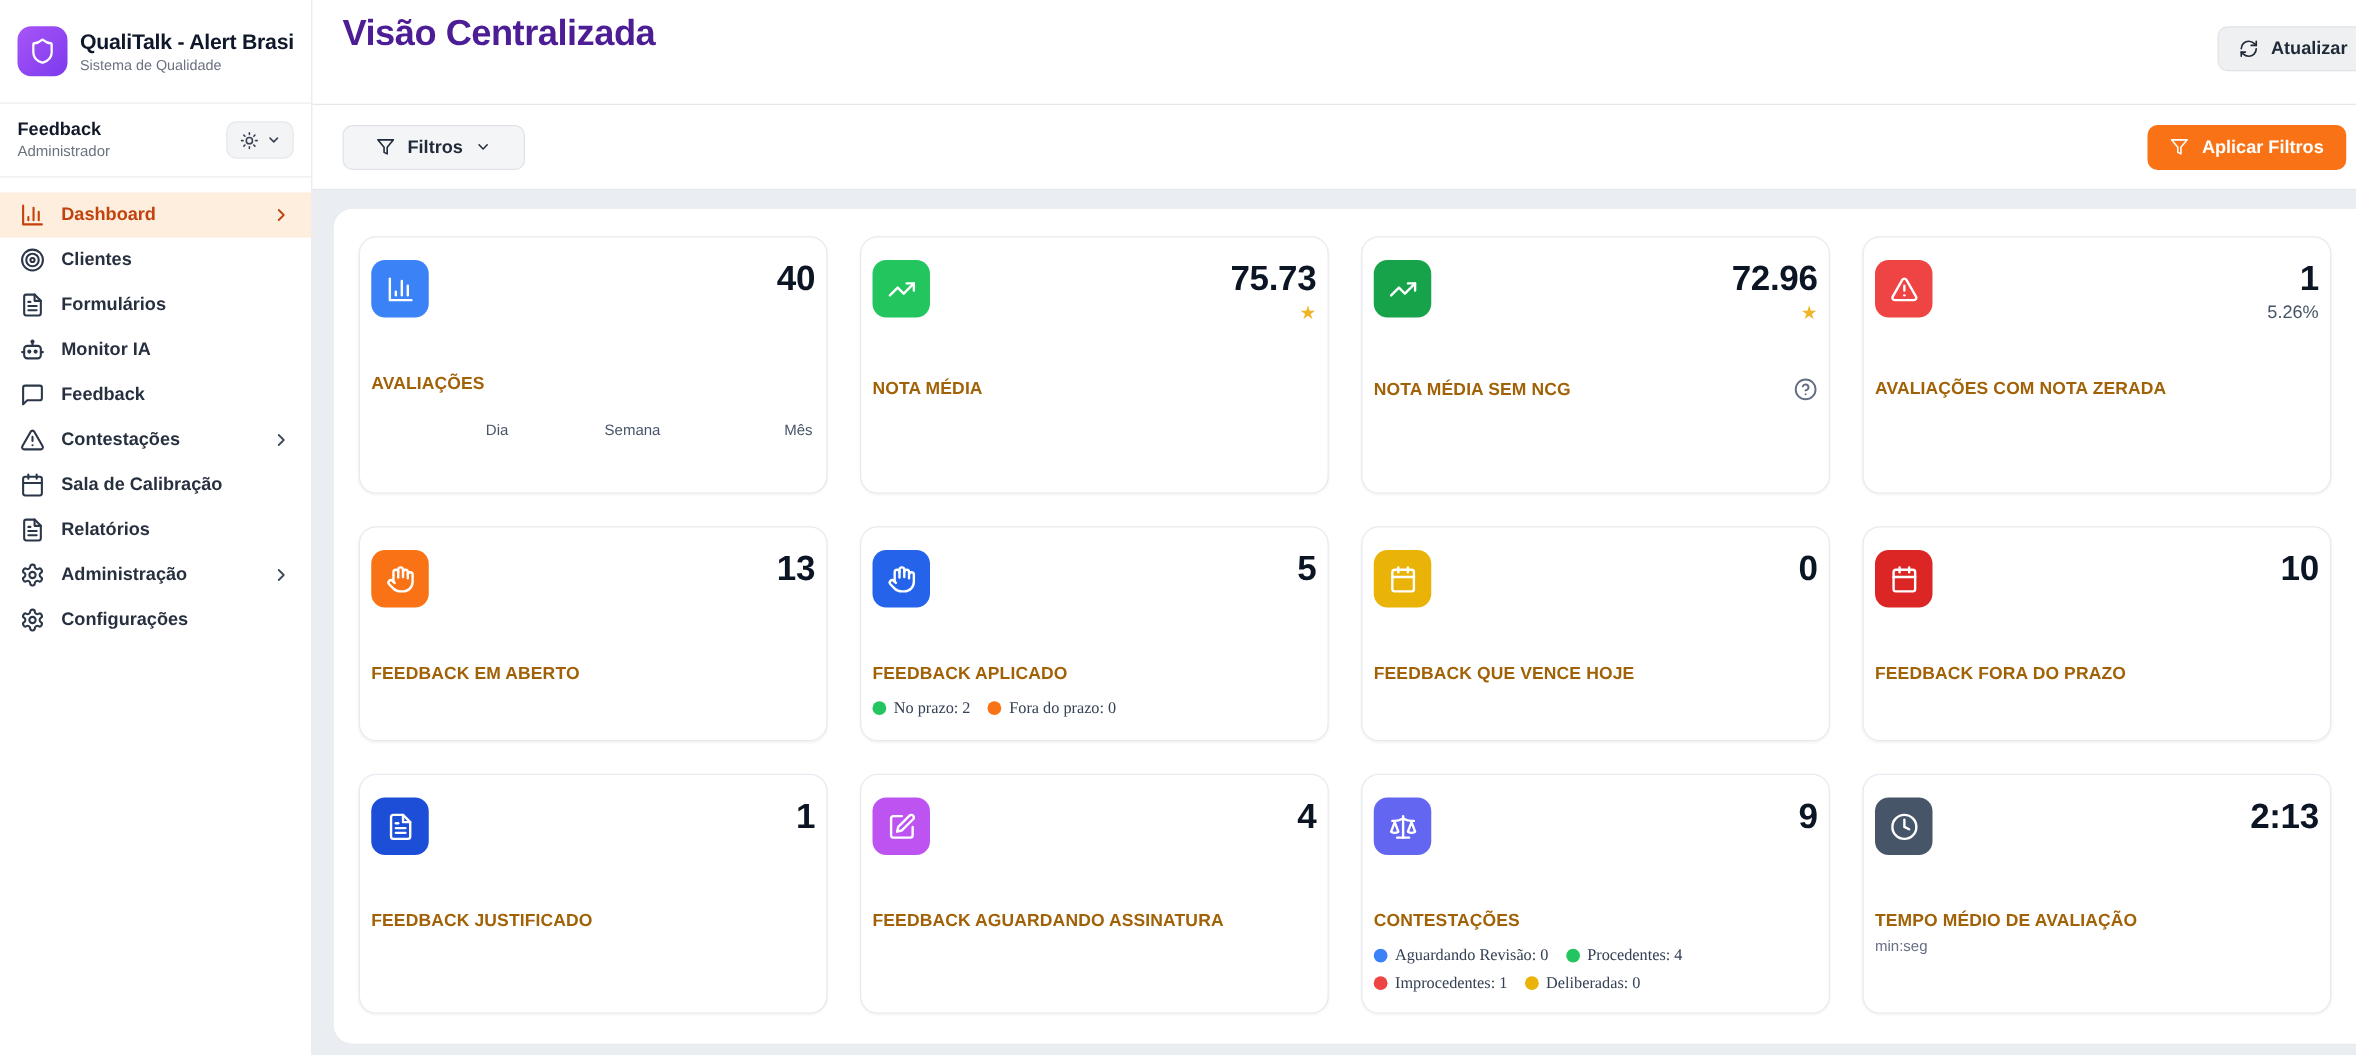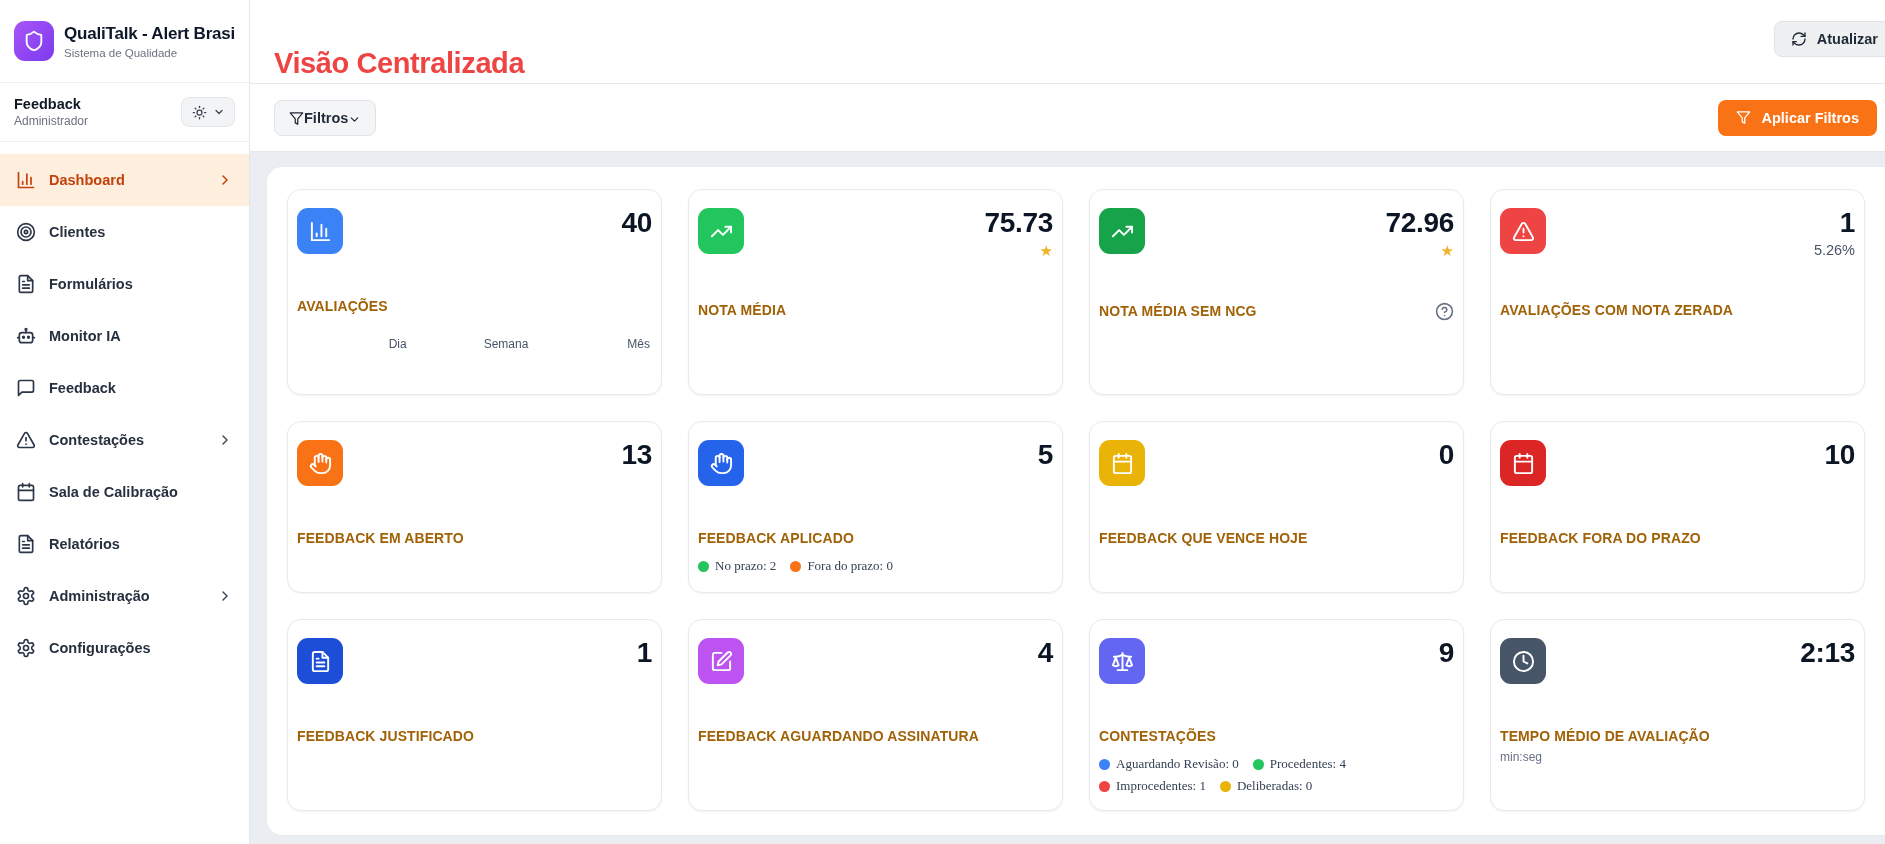--- a/index.html
+++ b/index.html
@@ -22,44 +22,44 @@
 
   .user-row { display:flex; align-items:center; justify-content:space-between; padding:13px 14px; border-bottom:1px solid #eceef1; }
   .user-name { font-size:14.5px; font-weight:700; color:#111827; }
   .user-role { font-size:12px; color:#6b7280; margin-top:2px; }
   .theme-btn { width:54px; height:30px; border-radius:8px; background:#f3f4f6; border:1px solid #e5e7eb;
     display:flex; align-items:center; justify-content:center; gap:6px; color:#374151; cursor:pointer; }
   .theme-btn svg.sun { width:15px; height:15px; }
   .theme-btn svg.chev { width:12px; height:12px; }
 
   .nav { padding:12px 0; }
-  .nav-item { height:52px; display:flex; align-items:center; gap:13px; padding:0 16px;
+  .nav-item { height:36px; display:flex; align-items:center; gap:13px; padding:0 16px;
     font-size:14.5px; font-weight:600; color:#27303f; cursor:pointer; }
   .nav-icon { display:flex; color:#2b3648; }
   .nav-icon svg { width:20px; height:20px; }
   .nav-label { flex:1; white-space:nowrap; }
   .nav-chevron { display:flex; color:#3f4a5a; }
   .nav-chevron svg { width:16px; height:16px; }
   .nav-item.active { background:#fdeedd; color:#c2410c; }
   .nav-item.active .nav-icon, .nav-item.active .nav-chevron { color:#c2410c; }
 
   
   .main { flex:1; display:flex; flex-direction:column; min-width:0; }
   .page-header { background:#fff; height:84px; padding:11px 24px 0; border-bottom:1px solid #e5e7eb; position:relative; }
-  .page-title { font-size:29px; font-weight:700; color:#ef4444; letter-spacing:-0.4px;margin-top:36px; }
+  .page-title { font-size:29px; font-weight:700; color:#4c1d95; letter-spacing:-0.4px; }
   .page-sub { font-size:16px; color:#384250; margin-top:4px; }
   .refresh-btn { position:absolute; right:-12px; top:21px; display:flex; align-items:center; gap:10px;
     background:#eef0f2; border:1px solid #dfe3e8; border-radius:8px; padding:9px 18px 9px 16px;
     font-size:14.5px; font-weight:600; color:#1f2937; cursor:pointer; }
   .refresh-btn svg { width:16px; height:16px; }
 
   .filter-bar { background:#fff; height:68px; display:flex; align-items:center; justify-content:space-between;
     padding:0 8px 0 24px; border-bottom:1px solid #e5e7eb; }
-  .filters-btn { display:flex; align-items:flex-end; background:#f4f5f7; border:1px solid #dfe3e8;
-    border-radius:8px; padding:9px 14px; font-size:14.5px; font-weight:600; color:#1f2937; cursor:pointer; }
+  .filters-btn { display:flex; align-items:center; gap:10px; background:#f4f5f7; border:1px solid #dfe3e8;
+    border-radius:8px; padding:9px 26px; font-size:14.5px; font-weight:600; color:#1f2937; cursor:pointer; }
   .filters-btn svg.funnel { width:15px; height:15px; }
   .filters-btn svg.chev { width:13px; height:13px; }
   .apply-btn { display:flex; align-items:center; gap:11px; background:#f97316; border:none; border-radius:8px;
     padding:10px 18px; font-size:14.5px; font-weight:700; color:#fff; cursor:pointer; }
   .apply-btn svg { width:15px; height:15px; }
 
   .content { flex:1; background:#eaeef3; padding:14px 0 8px 16px; min-height:0; }
   .panel { background:#fff; border:1px solid #e7ebef; border-right:none; border-radius:16px 0 0 16px;
     height:100%; padding:22px 20px; overflow:hidden; }
   .cards-grid { display:grid; grid-template-columns:repeat(4,1fr); grid-template-rows:206px 172px 192px; gap:26px; }

